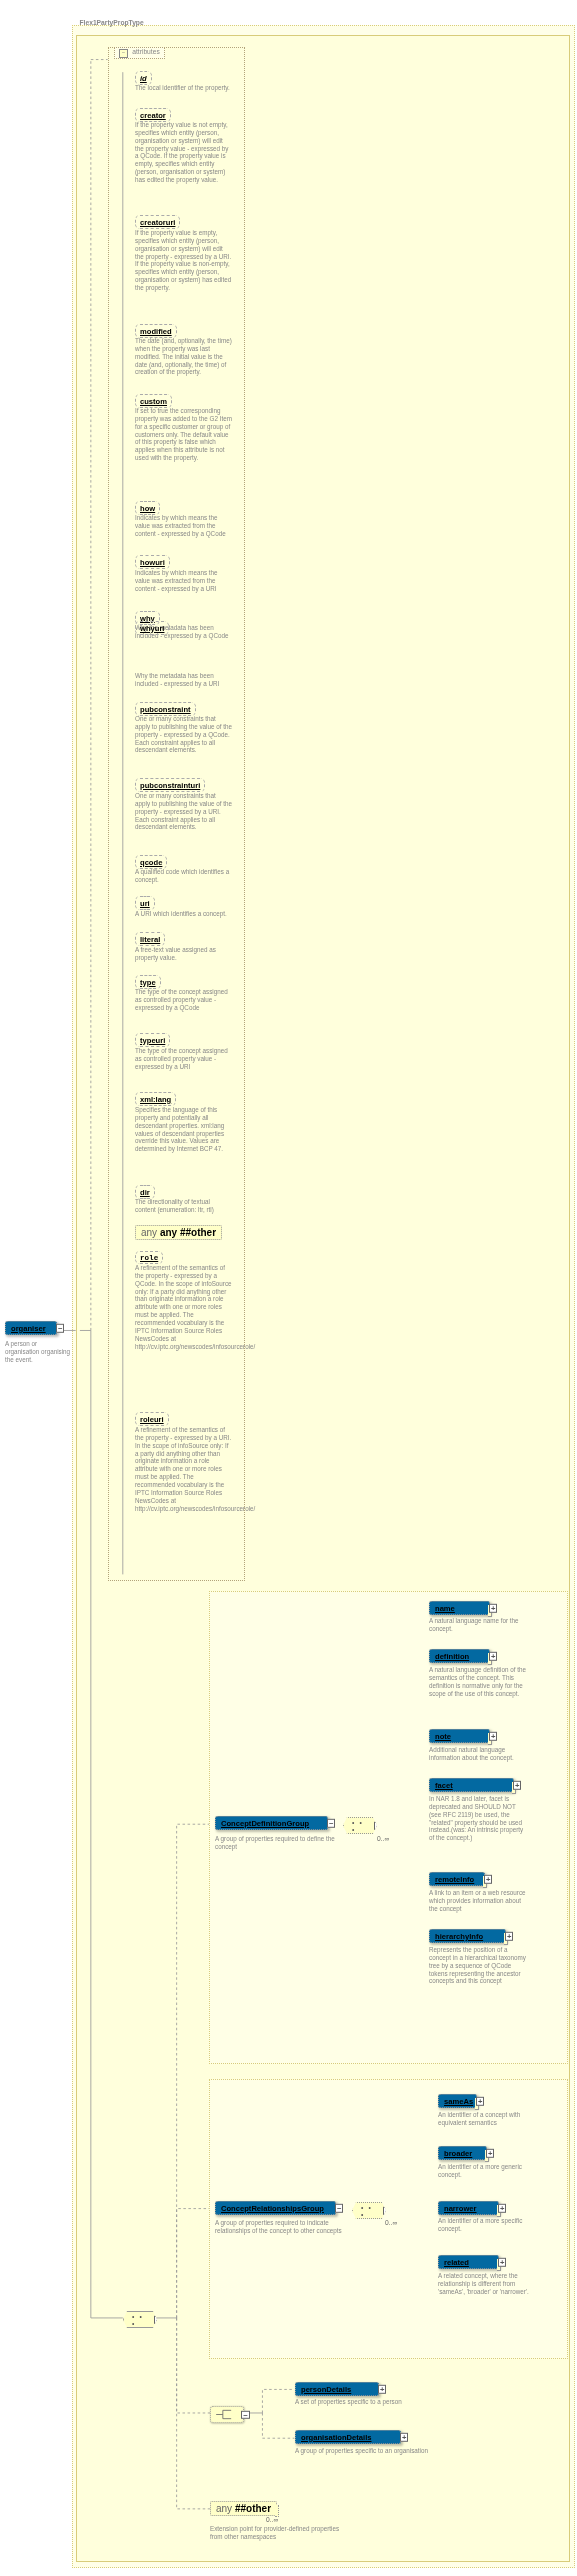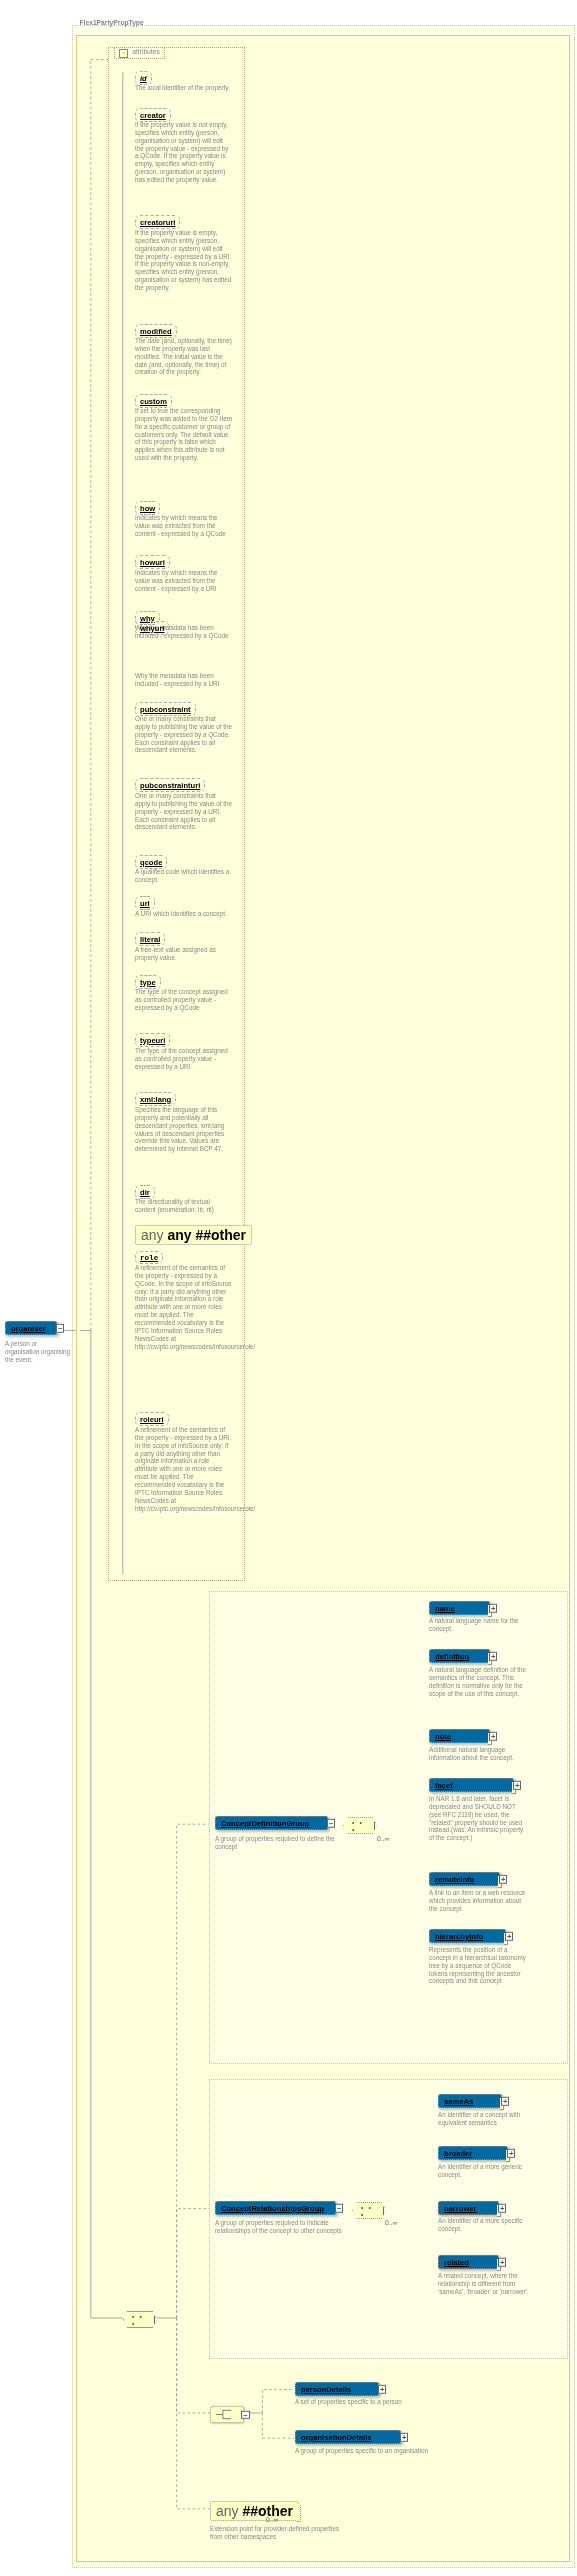--- a/index.html
+++ b/index.html
@@ -127,21 +127,21 @@
     border:0.8px solid #d8cc7a;
     background:#ffffe0;
   }
 
   .any-box {
     position:absolute;
     border:0.8px dotted #999;
     border-radius:1.7px;
     background:#ffffc8;
     padding:0.8px 5px;
-    color:#666; font-size:14px;
+    color:#666; font-size:10px;
   }
   .any-box.stacked::after {
     content:""; position:absolute; right:-2.5px; top:2.5px; bottom:-2.5px; width:2.5px;
     border-right:0.8px dotted #999; border-bottom:0.8px dotted #999; background:#ffffc8;
   }
 </style>
 </head>
 <body>
 
 <div class="canvas">
@@ -311,21 +311,21 @@
   </div>
   <div class="desc narrow" style="left:429px; top:1746px;">Additional natural language information about the concept.</div>
 
   <div class="plaque dotted" style="left:429px; top:1778px; width:85px;">
     <div class="lbl">facet</div>
       <div class="stack"></div>
     <div class="expander">+</div>
   </div>
   <div class="desc narrow" style="left:429px; top:1795px;">In NAR 1.8 and later, facet is deprecated and SHOULD NOT (see RFC 2119) be used, the "related" property should be used instead.(was: An intrinsic property of the concept.)</div>
 
-  <div class="plaque dotted" style="left:429px; top:1872px; width:71px;">
+  <div class="plaque dotted" style="left:429px; top:1872px; width:56px;">
     <div class="lbl">remoteInfo</div>
       <div class="stack"></div>
     <div class="expander">+</div>
   </div>
   <div class="desc narrow" style="left:429px; top:1889px;">A link to an item or a web resource which provides information about the concept</div>
 
   <div class="plaque dotted" style="left:429px; top:1929px; width:77px;">
     <div class="lbl">hierarchyInfo</div>
       <div class="stack"></div>
     <div class="expander">+</div>
@@ -338,28 +338,28 @@
     <div class="expander">−</div>
   </div>
   <div class="desc mid" style="left:215px; top:2219px;">A group of properties required to indicate relationships of the concept to other concepts</div>
 
   <div class="connector seq dotted" style="left:352px; top:2202px;">
     <div class="dots">• • •</div>
     <div class="expander">−</div>
   </div>
   <div class="occur" style="left:385px; top:2219px;">0..∞</div>
 
-  <div class="plaque dotted" style="left:438px; top:2094px; width:64px;">
+  <div class="plaque dotted" style="left:438px; top:2094px; width:39px;">
     <div class="lbl">sameAs</div>
       <div class="stack"></div>
     <div class="expander">+</div>
   </div>
   <div class="desc narrow" style="left:438px; top:2111px;">An identifier of a concept with equivalent semantics</div>
 
-  <div class="plaque dotted" style="left:438px; top:2146px; width:70px;">
+  <div class="plaque dotted" style="left:438px; top:2146px; width:49px;">
     <div class="lbl">broader</div>
       <div class="stack"></div>
     <div class="expander">+</div>
   </div>
   <div class="desc narrow" style="left:438px; top:2163px;">An identifier of a more generic concept.</div>
 
   <div class="plaque dotted" style="left:438px; top:2201px; width:61px;">
     <div class="lbl">narrower</div>
       <div class="stack"></div>
     <div class="expander">+</div>

